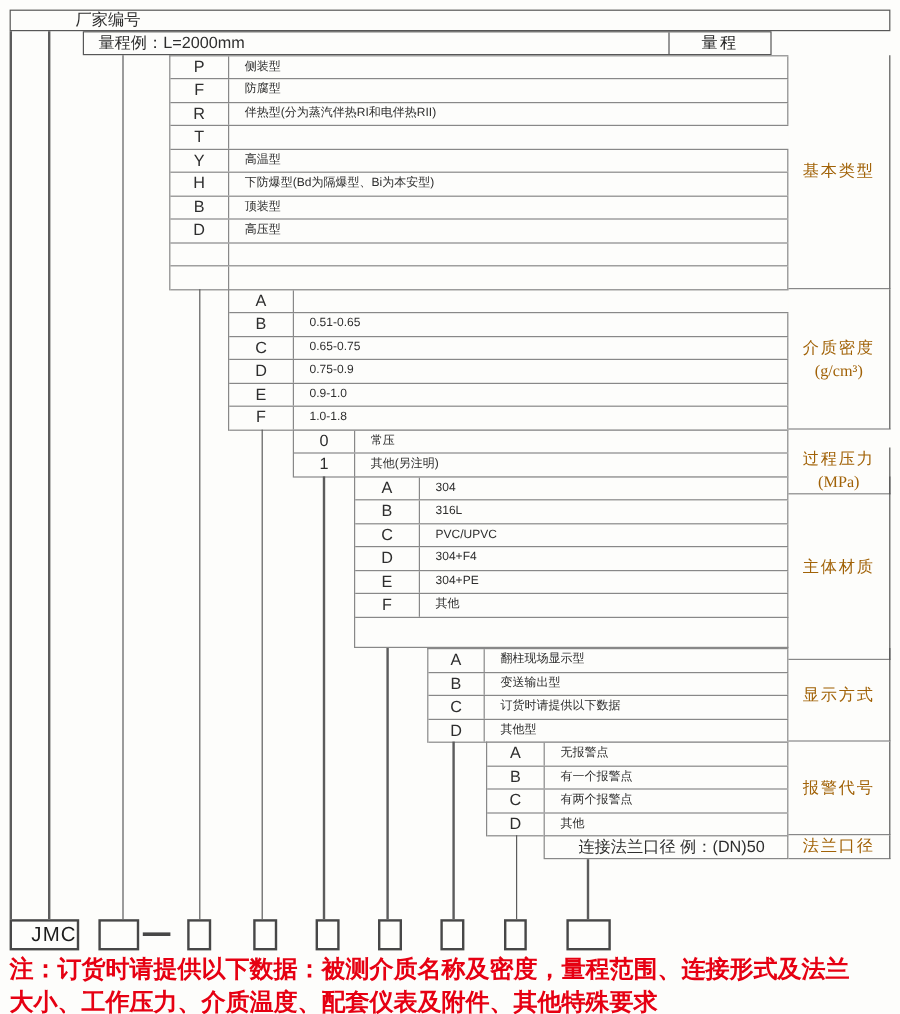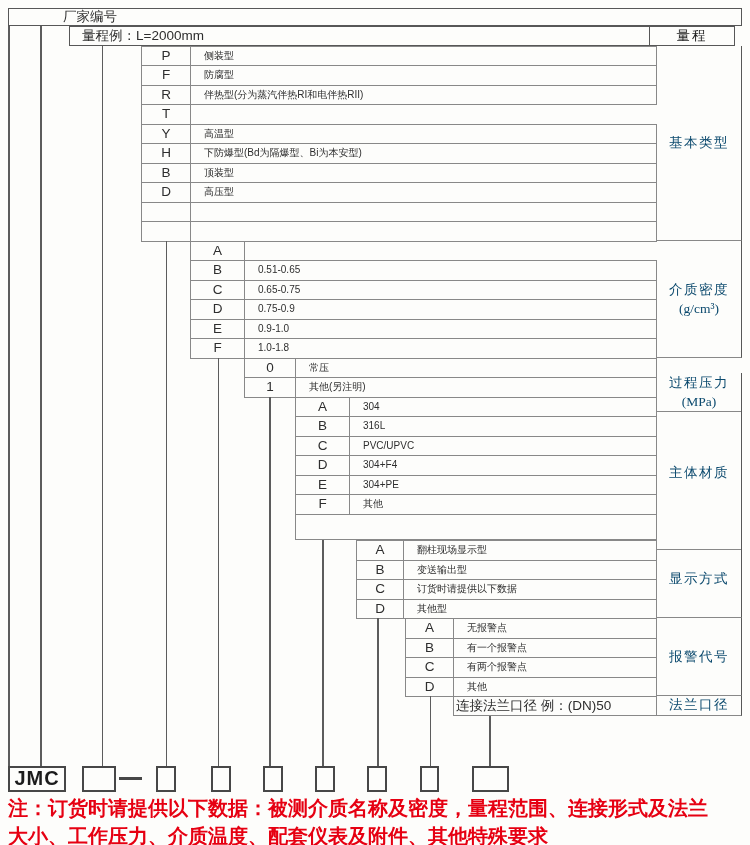--- a/index.html
+++ b/index.html
@@ -5,21 +5,21 @@
   *{margin:0;padding:0;box-sizing:border-box}
   html,body{background:#ffffff}
   body{font-family:"Liberation Sans","DejaVu Sans",sans-serif;color:#2e2e2e;-webkit-font-smoothing:antialiased}
   #diagram{position:relative;width:750px;height:845px;background:#fdfdfb;overflow:hidden}
 
   
   .topbox{position:absolute;left:8px;top:8px;width:734px;height:18px;border:1px solid #575757;
           font-size:13.5px;line-height:15.5px;padding-left:54px;background:#fdfdfb}
 
   
-  .rangerow{position:absolute;left:69px;top:26px;width:666px;height:20px;border:1px solid #575757;display:flex;background:#fdfdfb}
+  .rangerow{position:absolute;left:69px;top:26px;width:574px;height:20px;border:1px solid #575757;display:flex;background:#fdfdfb}
   .rangerow .rdesc{flex:1;border-right:1px solid #575757;padding-left:12px;font-size:13.5px;line-height:18px;white-space:nowrap}
   .rangerow .rlabel{width:84px;text-align:center;font-family:"Liberation Serif","DejaVu Serif",serif;
           font-size:13.5px;line-height:18px;letter-spacing:2px;color:#222}
 
   
   .sel{position:absolute;border-top:1px solid #888;border-left:1px solid #888;background:#fdfdfb}
   .sel .row{display:flex;height:19.5px;border-bottom:1px solid #888}
   .sel .code{border-right:1px solid #888;text-align:center;font-size:13.5px;line-height:18.5px;flex:none}
   .sel .desc{flex:1;border-right:1px solid #888;padding-left:13px;font-size:10px;line-height:18.5px;white-space:nowrap}
 
@@ -28,41 +28,41 @@
   .t-pressure{left:244px;top:357.5px;width:413px} .t-pressure .code{width:51px}
   .t-material{left:295px;top:396.5px;width:362px} .t-material .code{width:54px}
   .t-display {left:356px;top:540px;width:301px}   .t-display .code{width:47px}
   .t-alarm   {left:405px;top:618px;width:252px}   .t-alarm .code{width:48px}
 
   .spacer-material{position:absolute;left:295px;top:513.5px;width:362px;height:26.5px;
           border-left:1px solid #888;border-right:1px solid #888;border-bottom:1px solid #888}
 
   .flangerow{position:absolute;left:453px;top:696px;width:204px;height:19.5px;border-top:1px solid #888;
           border-left:1px solid #888;border-right:1px solid #888;border-bottom:1px solid #888;
-          padding-left:2px;font-size:13.5px;line-height:18.5px;white-space:nowrap;background:#fdfdfb}
+          padding-left:28px;font-size:13.5px;line-height:18.5px;white-space:nowrap;background:#fdfdfb}
 
   
   .catlabel{position:absolute;left:657px;width:85px;border-right:1px solid #575757;border-bottom:1px solid #888;
           display:flex;flex-direction:column;justify-content:center;align-items:center;
-          font-family:"Liberation Serif","DejaVu Serif",serif;font-size:13.5px;letter-spacing:1.5px;color:#0c4a6e;text-align:center}
+          font-family:"Liberation Serif","DejaVu Serif",serif;font-size:13.5px;letter-spacing:1.5px;color:#a16207;text-align:center}
   .catlabel .unit{letter-spacing:0;margin-top:2px}
   .l-basic   {top:45.5px;height:195px}
   .l-density {top:240.5px;height:117px}
   .l-pressure{top:373px;height:39px;line-height:17px}
   .l-material{top:396.5px;height:153px}
   .l-display {top:540px;height:78px}
   .l-alarm   {top:618px;height:78px}
   .l-flange  {top:696px;height:19.5px}
 
   
   .vline{position:absolute;width:1.5px;background:#5c5c5c}
 
   
   .mbox{position:absolute;top:766px;height:26px;border:2px solid #474747;background:#fdfdfb}
-  .mbox.jmc{font-size:20px;font-weight:bold;text-align:center;line-height:21px;letter-spacing:1px;color:#1c1c1c}
+  .mbox.jmc{font-size:17px;font-weight:normal;text-align:right;line-height:21px;letter-spacing:1px;color:#1c1c1c}
   .dash{position:absolute;top:777px;height:2.5px;background:#474747}
 
   
   .note{position:absolute;left:8px;top:794px;width:740px;font-size:20px;font-weight:bold;
         line-height:28px;color:#e60012;white-space:nowrap}
 </style>
 </head>
 <body>
 
 <div id="diagram">

